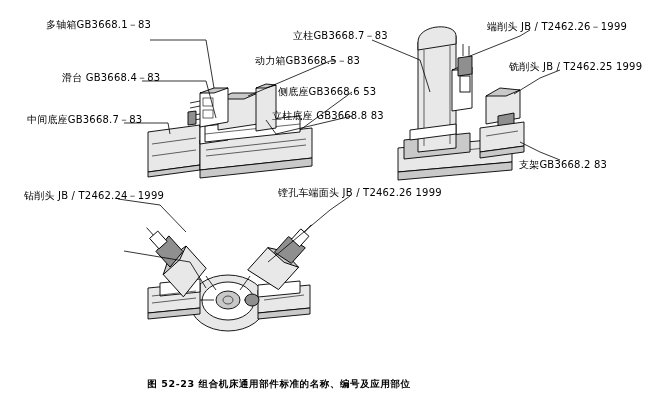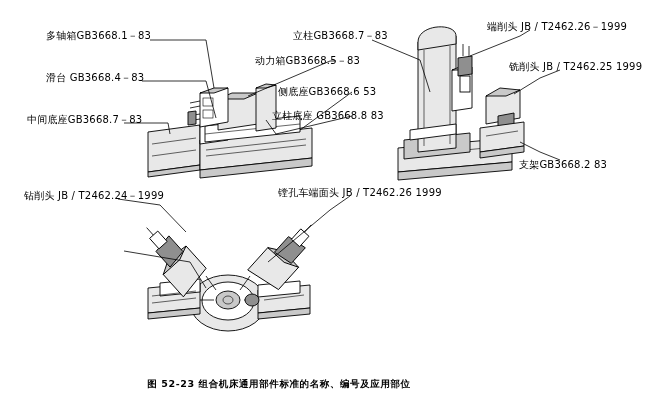--- a/index.html
+++ b/index.html
@@ -176,22 +176,22 @@
       <path class="ln" d="M530,30 L520,36 L470,56"></path>
       <path class="ln" d="M560,70 L540,78 L514,94"></path>
       <path class="ln" d="M560,160 L540,152 L520,142"></path>
 
       <path class="ln" d="M118,199 L160,205 L186,232"></path>
       <path class="ln" d="M350,196 L330,210 L268,262"></path>
       <path class="ln" d="M124,251 L190,262 L206,288"></path>
     </g>
   </svg>
 
-  <div class="lbl" style="left:46px;top:31px">多轴箱GB3668.1－83</div>
-  <div class="lbl" style="left:46px;top:73px">滑台 GB3668.4－83</div>
+  <div class="lbl" style="left:46px;top:20px">多轴箱GB3668.1－83</div>
+  <div class="lbl" style="left:62px;top:73px">滑台 GB3668.4－83</div>
   <div class="lbl" style="left:27px;top:115px">中间底座GB3668.7－83</div>
   <div class="lbl" style="left:255px;top:56px">动力箱GB3668.5－83</div>
   <div class="lbl" style="left:278px;top:87px">侧底座GB3668.6    53</div>
   <div class="lbl" style="left:272px;top:111px">立柱底座 GB3668.8     83</div>
 
   <div class="lbl" style="left:293px;top:31px">立柱GB3668.7－83</div>
   <div class="lbl" style="left:487px;top:22px">端削头 JB / T2462.26－1999</div>
   <div class="lbl" style="left:509px;top:62px">铣削头 JB / T2462.25     1999</div>
   <div class="lbl" style="left:519px;top:160px">支架GB3668.2     83</div>
 

